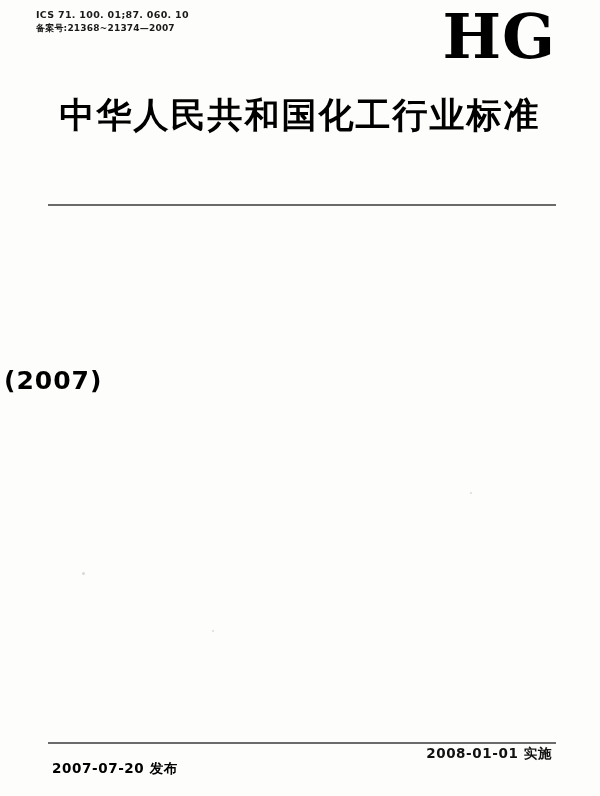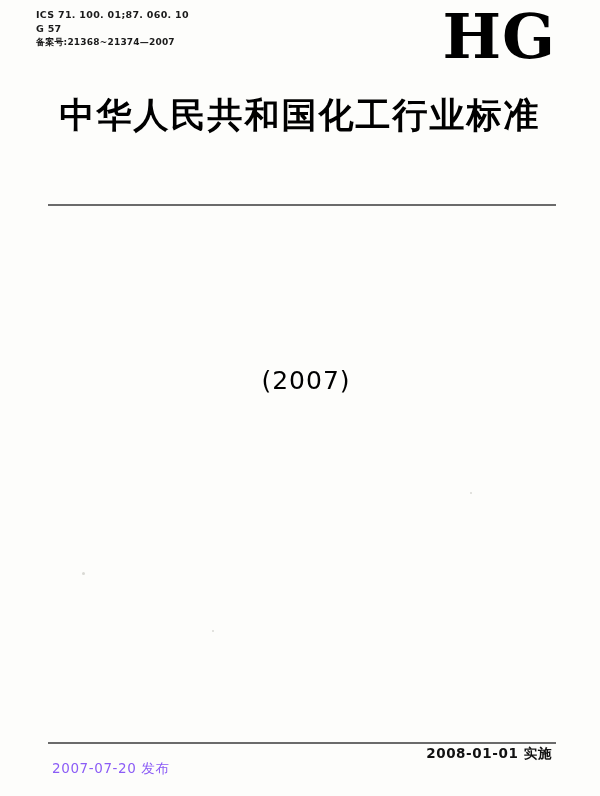--- a/index.html
+++ b/index.html
@@ -103,41 +103,40 @@
     top: 328px;
     text-align: center;
     font-family: "DejaVu Sans", sans-serif;
     font-weight: bold;
     font-size: 25px;
     letter-spacing: 3px;
     color: #000000;
   }
   .subject-year {
     position: absolute;
-    left: 12px;
+    left: 4px;
     right: 0;
     top: 366px;
-    text-align: center;
     font-family: "DejaVu Sans", sans-serif;
-    font-weight: normal;
+    font-weight: bold;
     font-size: 25px;
     letter-spacing: 1px;
     color: #000000;
   }
 
   
   .footer-left {
     position: absolute;
     left: 52px;
     bottom: 18px;
     font-family: "DejaVu Sans", sans-serif;
-    font-weight: normal;
+    font-weight: bold;
     font-size: 13.5px;
     letter-spacing: 0.6px;
-    color: #8b5cf6;
+    color: #000000;
   }
   .footer-right {
     position: absolute;
     right: 48px;
     bottom: 33px;
     font-family: "DejaVu Sans", sans-serif;
     font-weight: bold;
     font-size: 13.5px;
     letter-spacing: 0.6px;
     color: #111111;
@@ -153,21 +152,20 @@
   .s2 { left: 212px; top: 630px; width: 2px; height: 2px; }
   .s3 { left: 470px; top: 492px; width: 2px; height: 2px; }
 </style>
 </head>
 <body>
 
 <div class="page">
 
   <div class="ics-block">
     <div class="ics-line">ICS 71. 100. 01;87. 060. 10</div>
-    <div class="ics-line">G 57</div>
     <div class="ics-line small">备案号:21368~21374—2007</div>
   </div>
 
   <div class="hg-mark">HG</div>
 
   <div class="main-title">中华人民共和国化工行业标准</div>
 
 
   <div class="rule-top"></div>
 

